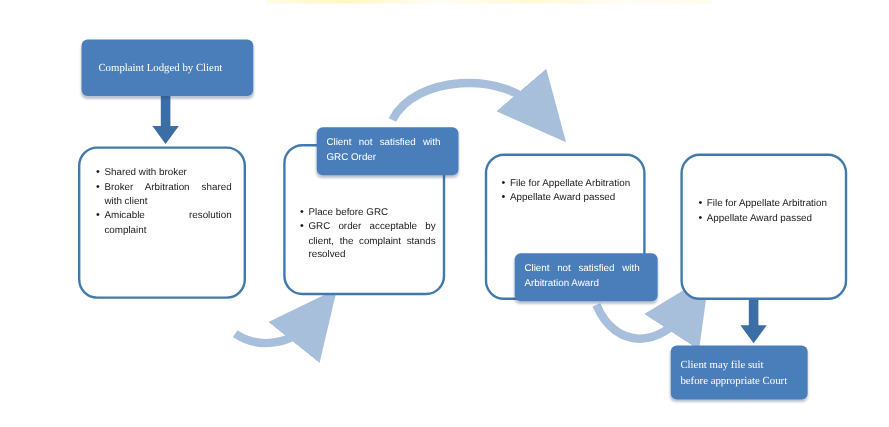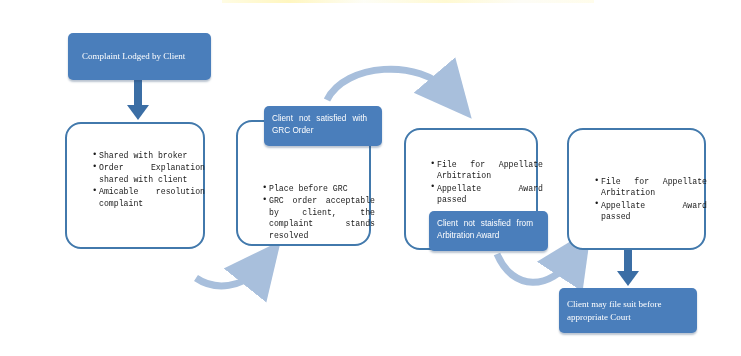--- a/index.html
+++ b/index.html
@@ -27,25 +27,24 @@
   .outline-box{
     position:absolute;
     background:#ffffff;
     border:2px solid #4279ac;
     border-radius:16px;
     box-sizing:border-box;
   }
   .bullets{
     position:absolute;
     list-style:none;
-    margin:16px;padding:0;
+    margin:4px;padding:0;
     color:#1a1a1a;
     font-size:8.2px;
     line-height:11.4px;
-    font-family:Liberation Mono, monospace;
   }
   .bullets li{
     position:relative;
     padding-left:7px;
     margin-bottom:1px;
     text-align:justify;
     text-justify:inter-word;
   }
   .bullets li::before{
     content:"\2022";
@@ -90,21 +89,21 @@
   #box-col2-bullets{left:246px;top:167px;width:113px;}
 
   #box-col3-outline{left:404px;top:128px;width:134px;height:122px;}
   #box-col3-bullets{left:414px;top:143px;width:113px;}
   #box-col3-label{left:429px;top:211px;width:119px;height:40px;}
 
   #box-col4-outline{left:567px;top:128px;width:139px;height:122px;}
   #box-col4-bullets{left:578px;top:160px;width:113px;}
   #box-col4-label{left:582px;top:211px;width:124px;height:40px;}
 
-  #box-suit{left:559px;top:288px;width:138px;height:45px;
+  #box-suit{left:559px;top:288px;width:114px;height:45px;
     display:flex;align-items:center;}
   #box-suit .inner{width:100%;}
 </style>
 </head>
 <body>
 
 <div id="canvas">
 
   <div class="artifact"></div>
 
@@ -141,21 +140,21 @@
   <div class="blue-box serif-box" id="box-complaint">
     <span class="inner">Complaint Lodged by Client</span>
   </div>
 
   <div class="outline-box" id="box-col1-outline"></div>
   <ul class="bullets" id="box-col1-bullets">
     <li>
       <span>Shared with broker</span>
     </li>
     <li>
-      <span>Order Explanation shared with client</span>
+      <span>Broker Arbitration shared with client</span>
     </li>
     <li>
       <span>Amicable resolution complaint</span>
     </li>
   </ul>
 
   <div class="outline-box" id="box-col2-outline"></div>
   <ul class="bullets" id="box-col2-bullets">
     <li>
       <span>Place before GRC</span>
@@ -171,21 +170,21 @@
   <div class="outline-box" id="box-col3-outline"></div>
   <ul class="bullets" id="box-col3-bullets">
     <li>
       <span>File for Appellate Arbitration</span>
     </li>
     <li>
       <span>Appellate Award passed</span>
     </li>
   </ul>
   <div class="blue-box" id="box-col3-label">
-    <span>Client not staisfied from Arbitration Award</span>
+    <span>Client not satisfied with Arbitration Award</span>
   </div>
 
   <div class="outline-box" id="box-col4-outline"></div>
   <ul class="bullets" id="box-col4-bullets">
     <li>
       <span>File for Appellate Arbitration</span>
     </li>
     <li>
       <span>Appellate Award passed</span>
     </li>

